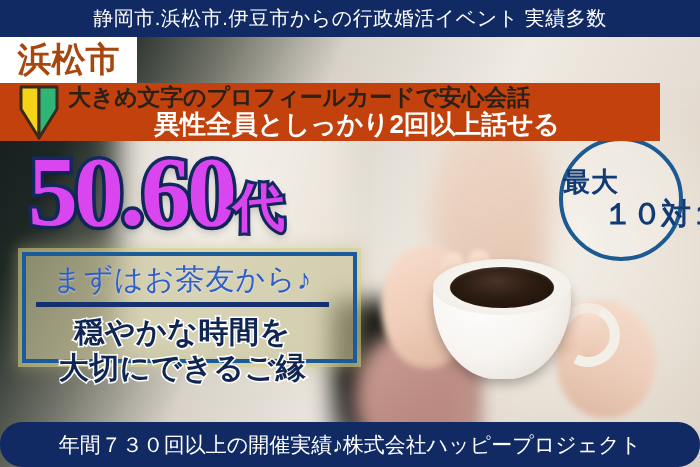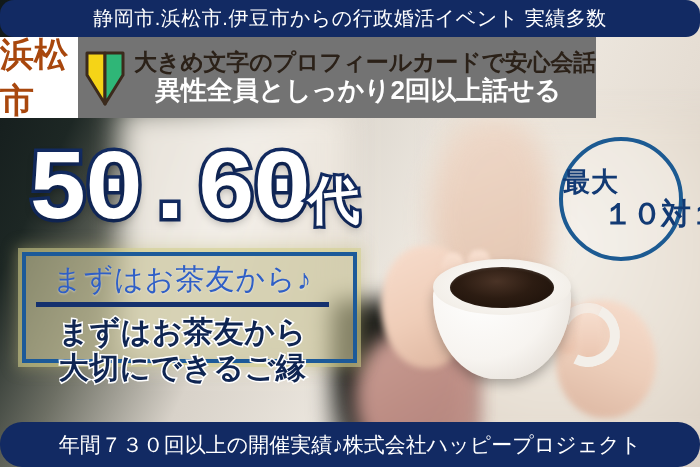--- a/index.html
+++ b/index.html
@@ -128,53 +128,53 @@
     filter: blur(2px);
   }
 
   
   .top-bar {
     position: absolute; left: 0; top: 0;
     width: 700px; height: 37px;
     background: #122a63;
     display: flex; align-items: center; justify-content: center;
     z-index: 6;
-    border-radius: 14px;
   }
   .top-bar-text {
     color: #ffffff;
     font-size: 20px;
     letter-spacing: .5px;
     white-space: nowrap;
     font-weight: 400;
   }
 
   
   .orange-row {
     position: absolute; left: 0; top: 37px;
-    width: 596px; height: 81px;
+    width: 660px; height: 81px;
     display: flex; align-items: stretch;
     z-index: 6;
+    flex-direction: column;
   }
   .city-box {
     width: 137px;
     background: #ffffff;
     display: flex; align-items: center; justify-content: center;
   }
   .city-text {
     color: #a8470d;
     font-size: 34px;
     font-weight: bold;
     letter-spacing: 0px;
   }
   .orange-area {
     flex: 1;
-    background: #737373;
+    background: #c2410c;
     display: flex; align-items: center;
-    padding-left: 6px;
+    padding-left: 18px;
   }
   .wakaba {
     width: 42px; height: 58px;
     flex: 0 0 auto;
     margin-right: 8px;
   }
   .orange-lines {
     display: flex; flex-direction: column; justify-content: center;
     line-height: 1.12;
     flex: 1;
@@ -196,28 +196,28 @@
     padding-right: 14px;
   }
 
   
   .age {
     position: absolute;
     left: 28px; top: 142px;
     z-index: 5;
     font-size: 100px;
     font-weight: bold;
-    color: #ffffff;
+    color: #d946ef;
     letter-spacing: -4px;
     line-height: 1;
     -webkit-text-stroke: 7px #132c63;
     paint-order: stroke fill;
     text-shadow: 0 4px 10px rgba(0,0,0,.30);
     white-space: nowrap;
-    font-family: Liberation Mono, monospace;
+    font-family: Liberation Serif, serif;
   }
   .age .suffix {
     font-size: 52px;
     letter-spacing: 0;
     -webkit-text-stroke: 6px #132c63;
   }
 
   
   .circle-badge {
     position: absolute;
@@ -356,21 +356,21 @@
   <div class="age"><span>50.60</span><span class="suffix">代</span></div>
 
   <div class="circle-badge">
     <div class="circle-l1">最大</div>
     <div class="circle-l2">１０対１０</div>
   </div>
 
   <div class="panel">
     <div class="panel-line1">まずはお茶友から♪</div>
     <div class="panel-rule"></div>
-    <div class="panel-line2">まずはお茶友から</div>
+    <div class="panel-line2">穏やかな時間を</div>
     <div class="panel-line3">大切にできるご縁</div>
   </div>
 
   <div class="bottom-bar">
     <div class="bottom-bar-text">年間７３０回以上の開催実績♪株式会社ハッピープロジェクト</div>
   </div>
 
 </div>
 
 </body></html>

